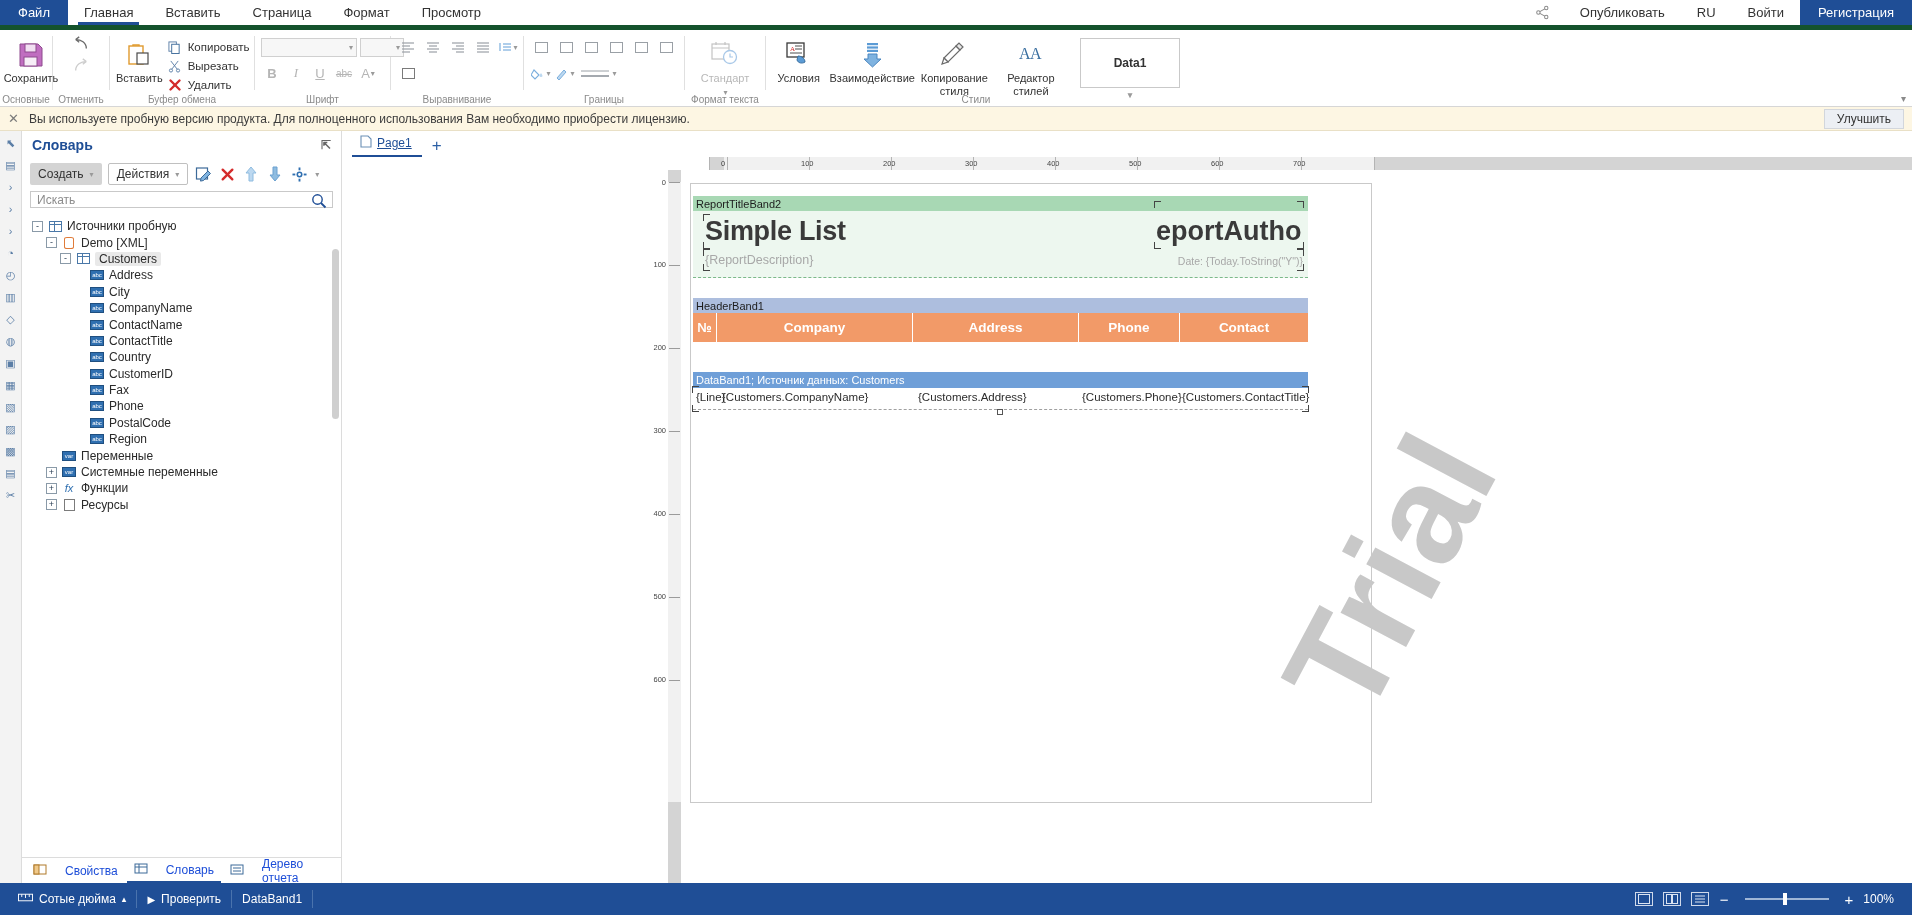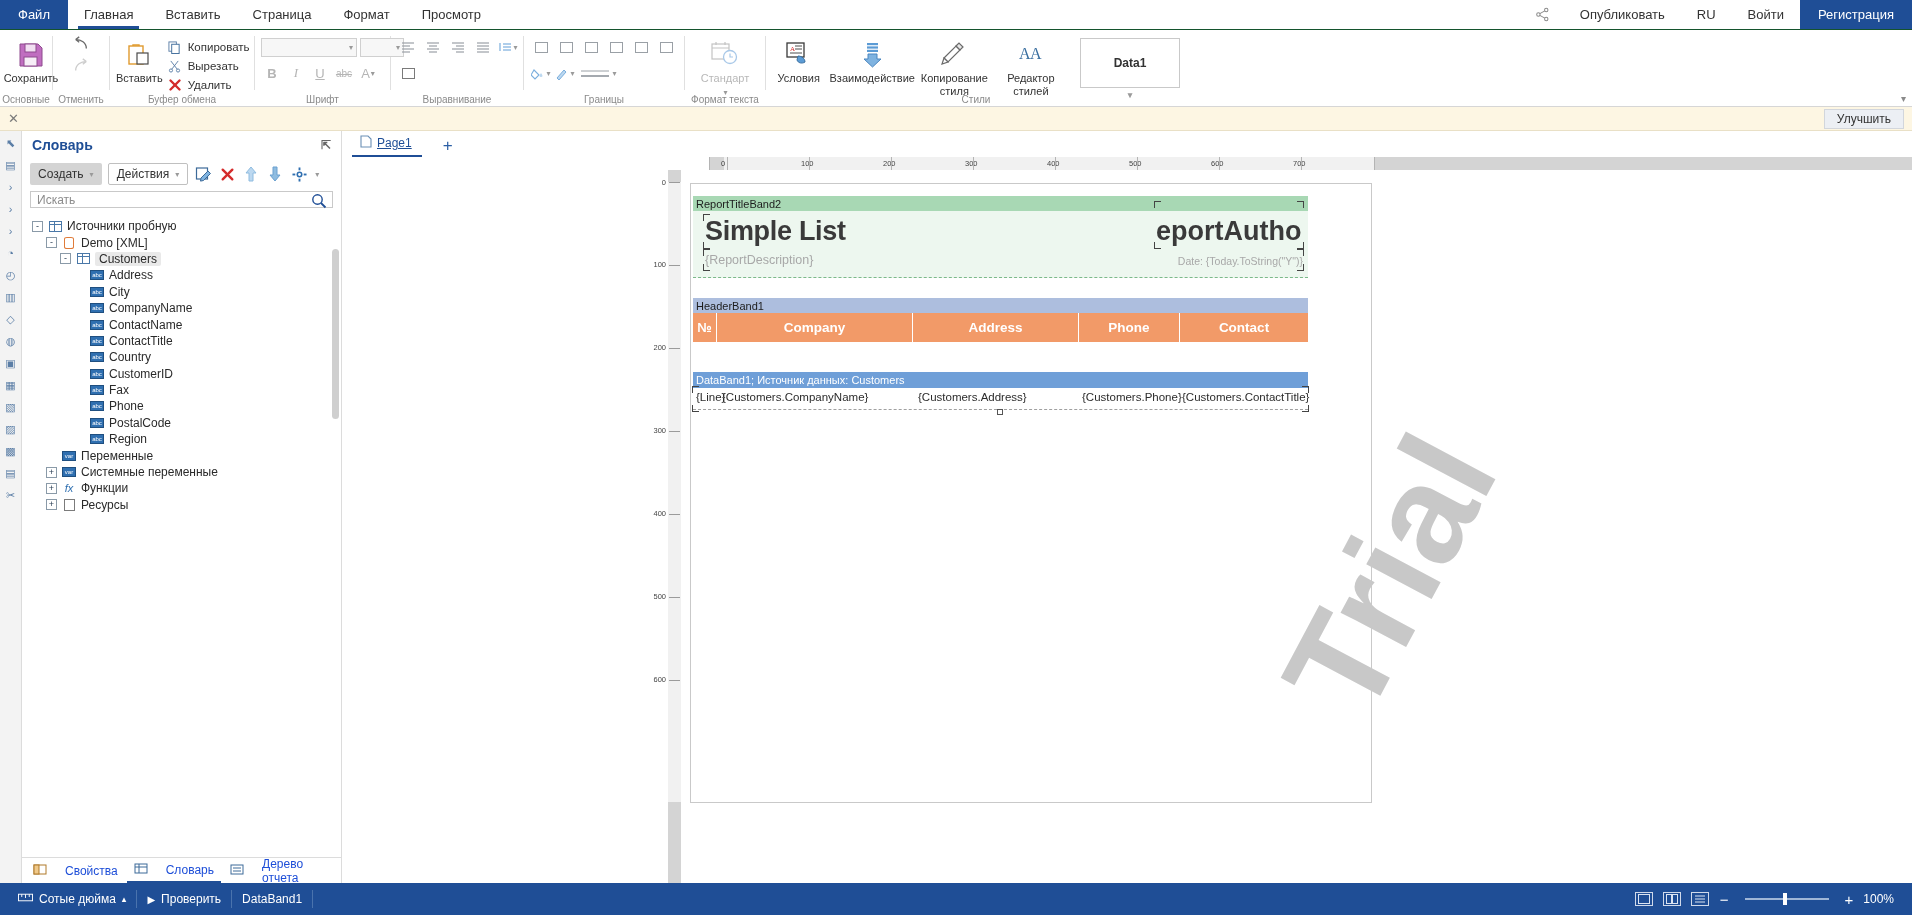--- a/index.html
+++ b/index.html
@@ -12,21 +12,21 @@
     background:#fff;
     overflow:hidden;
     -webkit-font-smoothing:antialiased;
   }
 
   
   .menubar {
     height:30px; width:100%;
     background:#fff;
     display:flex; align-items:stretch;
-    border-bottom:1px solid #14532d;
+    border-bottom:5px solid #14532d;
     position:relative;
   }
   .menu-file {
     background:#1f4e96; color:#fff;
     display:flex; align-items:center; justify-content:center;
     padding:0 18px; font-size:13px;
     min-width:56px;
   }
   .menu-item {
     display:flex; align-items:center; justify-content:center;
@@ -195,21 +195,21 @@
   .dict-tabs {
     height:26px; border-top:1px solid #dcdcdc; display:flex; align-items:center; gap:2px;
     padding:0 4px; background:#fff; font-size:12px;
   }
   .dtab { display:flex; align-items:center; gap:18px; padding:3px 7px; color:#1d4ed8; }
   .dtab.active { border-bottom:2px solid #1f4e96; }
 
   
   .work { flex:1; background:#fff; display:flex; flex-direction:column; position:relative; overflow:hidden;}
   .pagetabs {
-    height:26px; background:#fff; display:flex; align-items:flex-end; padding-left:10px; gap:15px;
+    height:26px; background:#fff; display:flex; align-items:flex-end; padding-left:10px; gap:4px;
   }
   .ptab {
     display:flex; align-items:center; gap:5px; padding:3px 10px 4px 8px; font-size:12px;
     color:#1f4e96; border-bottom:2px solid #1f4e96;
   }
   .ptab-add { font-size:17px; color:#2b5fa5; padding:0 6px 2px 6px; line-height:18px;}
 
   .canvas-area { flex:1; position:relative; background:#fff; overflow:hidden; }
 
   .hruler {
@@ -626,20 +626,21 @@
       </div>
     </div>
     <div class="rgroup-label">Стили</div>
   </div>
 
   <div class="ribbon-collapse">▾</div>
 </div>
 
 <div class="trialbar">
   <span class="trial-x">✕</span>
+  <span>Вы используете пробную версию продукта. Для полноценного использования Вам необходимо приобрести лицензию.</span>
   <span class="trial-improve">Улучшить</span>
 </div>
 
 <div class="main">
 
   <div class="rail">
     <div class="ri">⬉</div>
     <div class="ri">▤</div>
     <div class="ri">›</div>
     <div class="ri">›</div>

